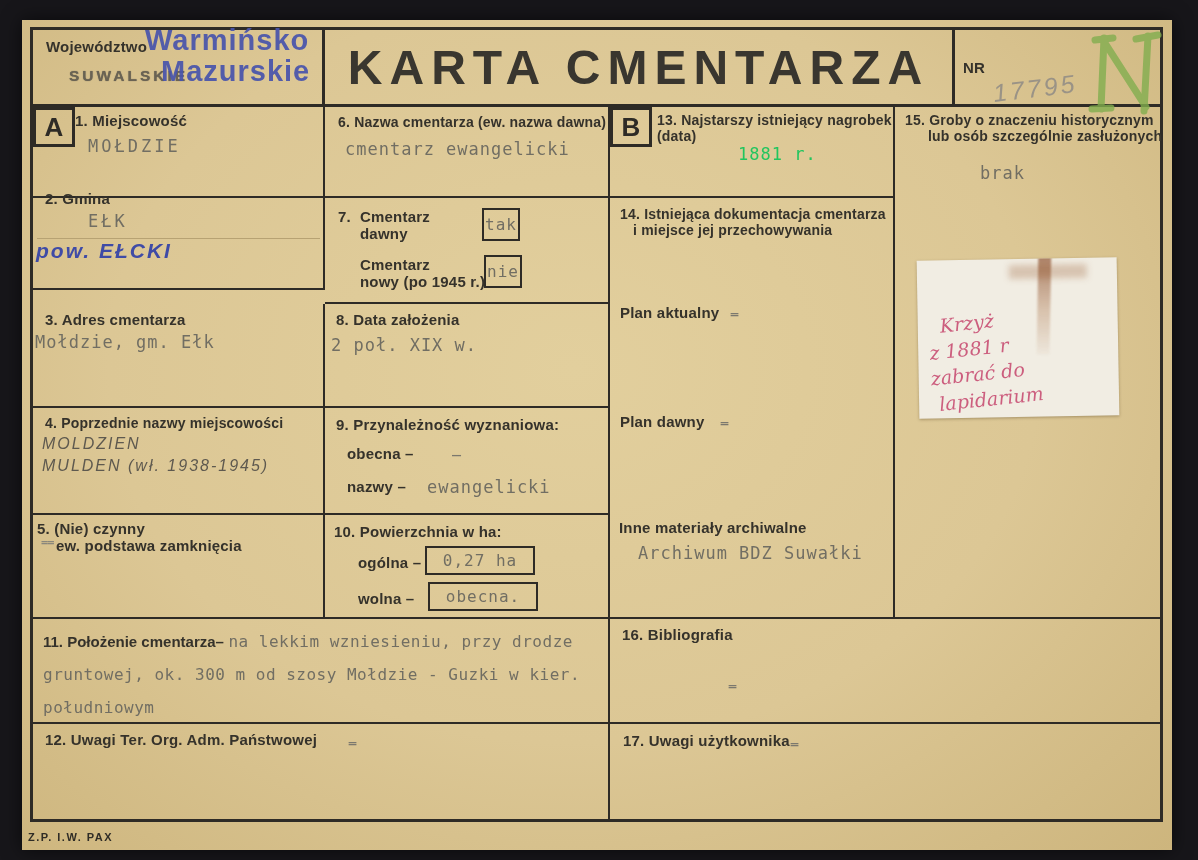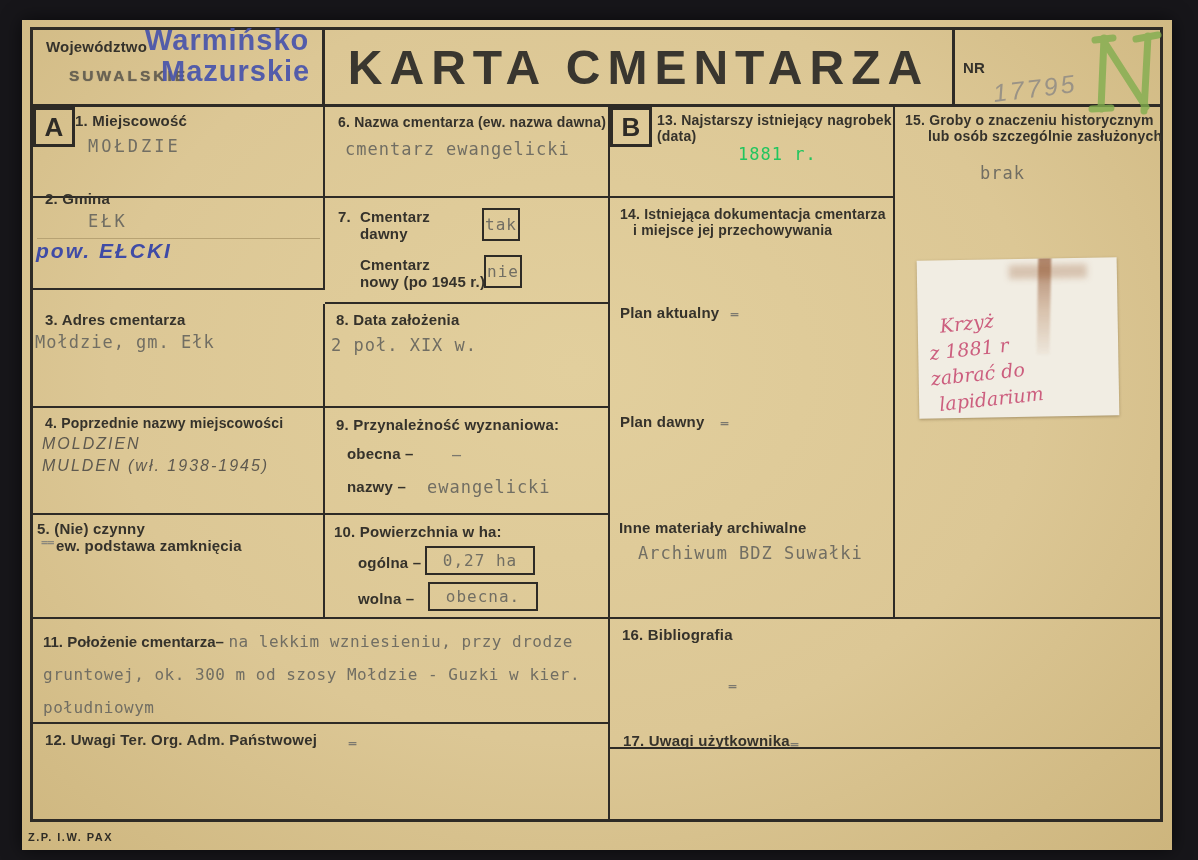--- a/index.html
+++ b/index.html
@@ -196,21 +196,21 @@
       <div class="f11text">
         <span class="inlbl">11. Położenie cmentarza–</span>
         <span> </span>
         <span class="intyped">na lekkim wzniesieniu, przy drodze gruntowej, ok. 300 m od szosy Mołdzie - Guzki w kier. południowym</span>
       </div>
     </div>
     <div class="cell b-r" style="left:0;top:694px;width:577px;height:95px">
       <div class="lbl" style="left:12px;top:8px">12. Uwagi Ter. Org. Adm. Państwowej</div>
       <div class="typed-dash" style="left:315px;top:10px">=</div>
     </div>
-    <div class="cell b-b" style="left:577px;top:589px;width:550px;height:130px">
+    <div class="cell b-b" style="left:577px;top:589px;width:550px;height:105px">
       <div class="lbl" style="left:12px;top:8px">16. Bibliografia</div>
       <div class="typed-dash" style="left:118px;top:58px">=</div>
     </div>
     <div class="cell" style="left:577px;top:694px;width:550px;height:95px">
       <div class="lbl" style="left:13px;top:9px">17. Uwagi użytkownika</div>
       <div class="typed-dash" style="left:180px;top:11px">=</div>
     </div>
 
   </div>
 </div>

